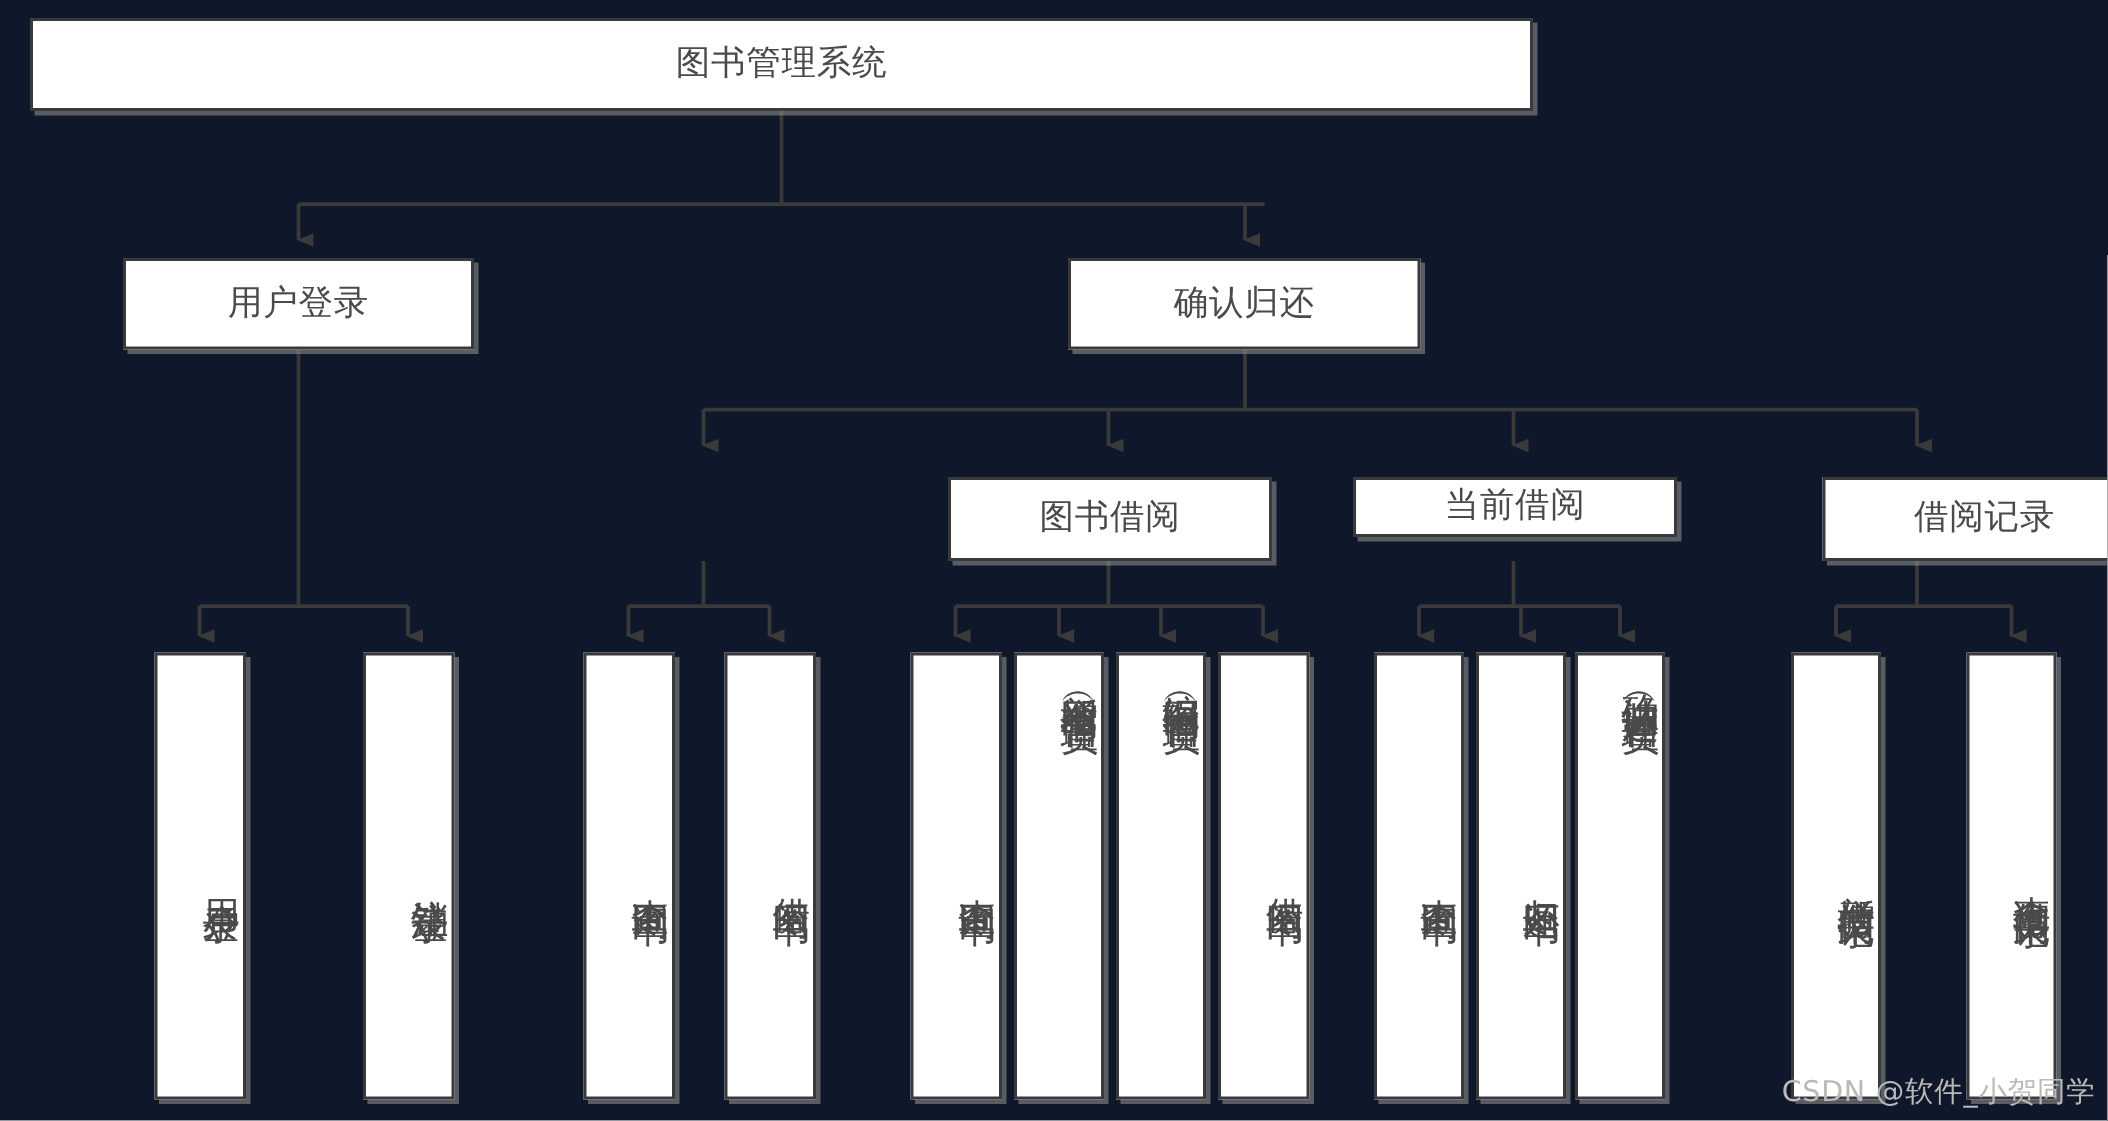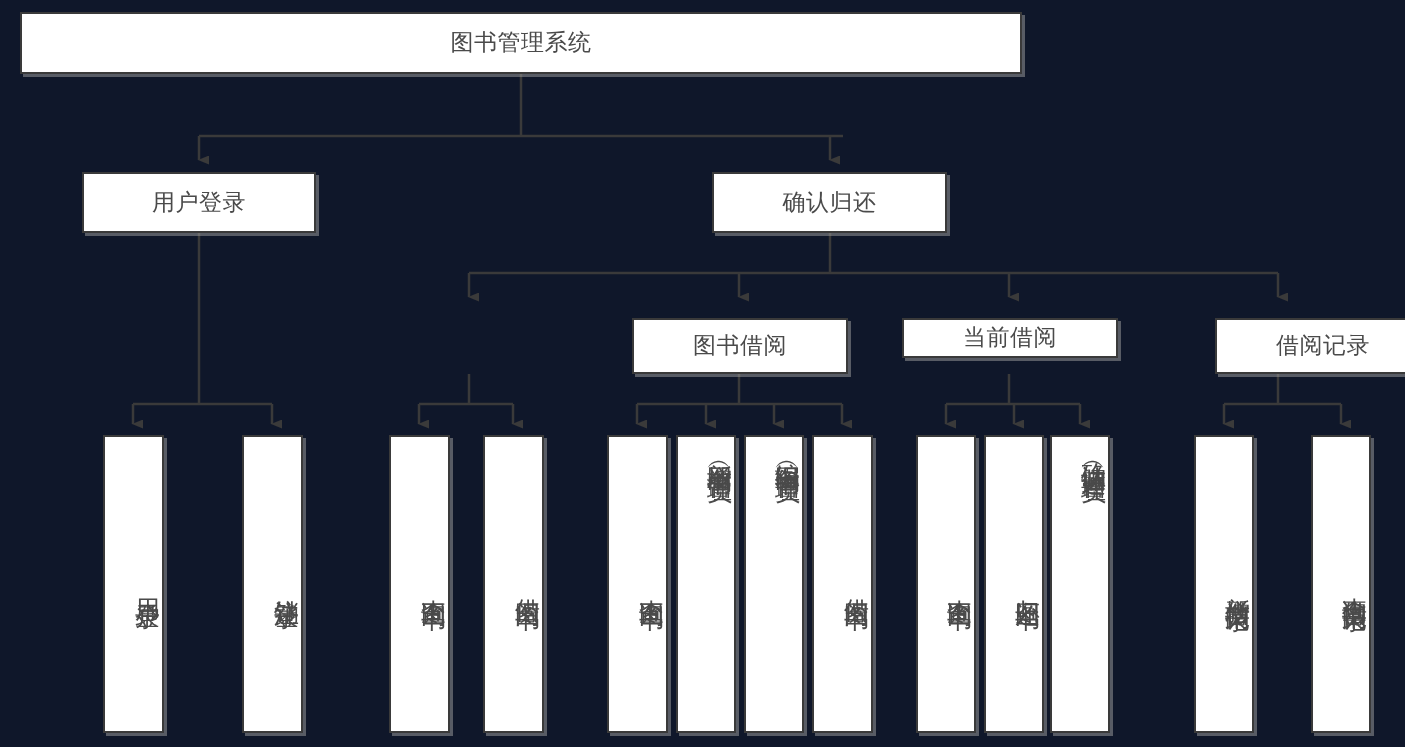--- a/index.html
+++ b/index.html
@@ -235,14 +235,15 @@
       <span class="node-label">新增借阅记录</span>
     </span>
   </div>
 
   <div class="node vert" style="left:1311px; top:435px; width:60px; height:298px;">
     <span class="vert-wrap">
       <span class="node-label">查询借阅记录</span>
     </span>
   </div>
 
+  <div id="watermark">CSDN @软件_小贺同学</div>
 
 </div>
 
 </body></html>

